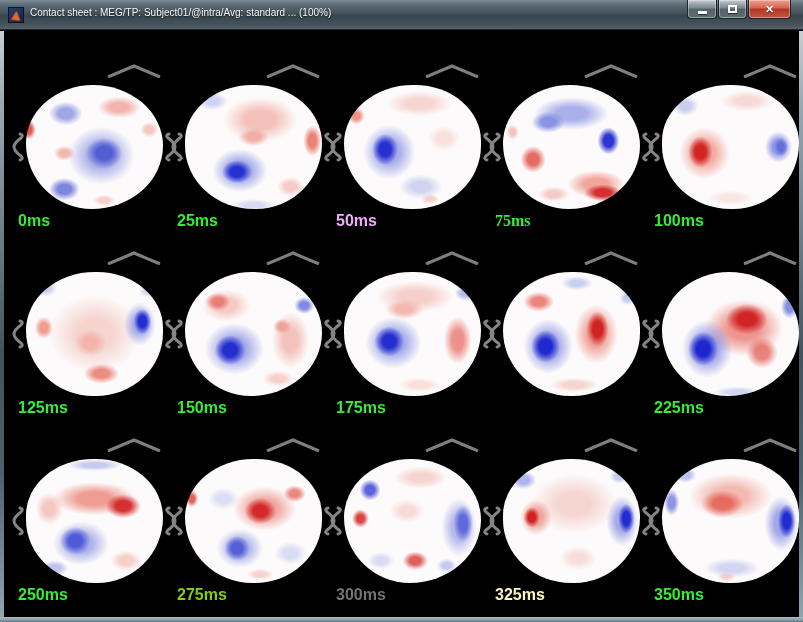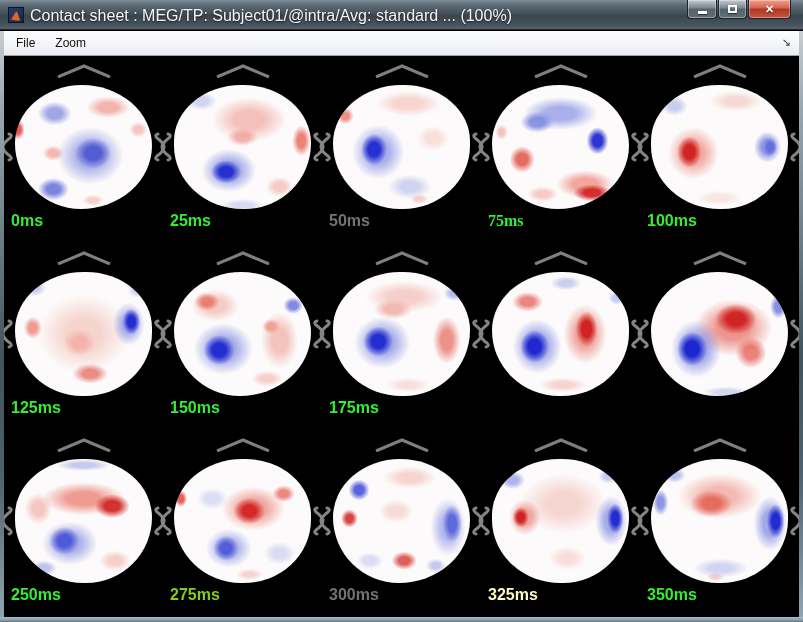--- a/index.html
+++ b/index.html
@@ -11,21 +11,21 @@
   
   .titlebar { position:absolute; left:0; top:0; width:803px; height:30px;
     background:linear-gradient(180deg,#7e8c96 0%,#5b6a74 18%,#45525b 45%,#39454d 55%,#46535c 85%,#55636d 100%);
     border-bottom:1px solid #20282d; }
   .title-icon { position:absolute; left:8px; top:7px; width:16px; height:16px;
     background:linear-gradient(145deg,#2a3f66,#15234a); border:1px solid #0c1530;
     display:flex; align-items:center; justify-content:center; }
   .title-icon .logo { width:0; height:0; border-left:4px solid transparent;
     border-right:5px solid transparent; border-bottom:9px solid #e06a2b;
     transform:rotate(8deg); filter:drop-shadow(-1px 1px 0 #a03020); }
-  .title-text { position:absolute; left:30px; top:7px; font-size:16px; color:#f4f6f8;
+  .title-text { position:absolute; left:30px; top:7px; font-size:10px; color:#f4f6f8;
     text-shadow:0 1px 2px rgba(0,0,0,.7); white-space:nowrap; }
 
   .win-buttons { position:absolute; top:0; right:12px; height:19px; display:flex; }
   .win-btn { height:19px; border:1px solid #1d242a; border-top:none;
     border-radius:0 0 4px 4px; display:flex; align-items:center; justify-content:center;
     background:linear-gradient(180deg,rgba(255,255,255,.55) 0%,rgba(190,200,210,.35) 45%,rgba(90,105,115,.35) 50%,rgba(150,165,175,.45) 100%);
     box-shadow:inset 0 0 0 1px rgba(255,255,255,.35); margin-left:1px; }
   .win-btn.min { width:30px; } .win-btn.max { width:29px; }
   .win-btn.close { width:43px;
     background:linear-gradient(180deg,#f0a090 0%,#d4624e 45%,#b03526 50%,#c4573f 100%); }
@@ -44,21 +44,21 @@
   .frame-left,.frame-right { position:absolute; top:31px; bottom:0; width:4px;
     background:linear-gradient(180deg,#c9ced2 0%,#9aa9b2 12%,#6d7d88 35%,#42535d 55%,#4e606b 75%,#93a7b2 100%); }
   .frame-left { left:0; } .frame-right { right:0; }
   .frame-bottom { position:absolute; left:0; right:0; bottom:0; height:5px;
     background:linear-gradient(180deg,#a9bac4 0%,#8ba0ac 60%,#5f7380 100%); }
 
   
   .sheet { position:absolute; left:4px; right:4px; top:56px; bottom:5px; background:#000;
     display:grid; grid-template-columns:repeat(5,1fr); grid-template-rows:repeat(3,1fr);
     overflow:hidden; }
-  .cell { display:flex; flex-direction:column; align-items:center; padding-top:8px; position:relative; }
+  .cell { display:flex; flex-direction:column; align-items:flex-end; padding-top:8px; position:relative; }
   .nose { margin-bottom:7px; }
   .head-wrap { position:relative; width:137px; height:124px; }
   .head { width:137px; height:124px; background-color:#fcfafa;
     border-radius:50% 50% 49% 51% / 46% 48% 54% 52%; }
   .cell:nth-child(3n) .head { border-radius:51% 49% 50% 50% / 48% 46% 52% 54%; }
   .cell:nth-child(3n+1) .head { border-radius:49% 51% 52% 48% / 47% 49% 51% 53%; }
   .ear { position:absolute; top:50%; transform:translateY(-50%); }
   .ear.left { left:-14px; transform:translateY(-50%) scaleX(-1); }
   .ear.right { right:-14px; }
   .time-label { width:145px; margin-top:3px; text-align:left; font-size:16px;
@@ -80,25 +80,20 @@
       </div>
       <div class="win-btn max">
         <div class="glyph-max"></div>
       </div>
       <div class="win-btn close">
         <div class="glyph-close">✕</div>
       </div>
     </div>
   </div>
 
-  <div class="menubar">
-    <div class="menu-item">File</div>
-    <div class="menu-item">Zoom</div>
-    <div class="menu-corner">↘</div>
-  </div>
 
   <div class="frame-left"></div>
   <div class="frame-right"></div>
   <div class="frame-bottom"></div>
 
   <div class="sheet">
   <div class="cell">
     <svg class="nose" width="58" height="14" viewBox="0 0 58 14">
       <polyline points="3,13 29,2 55,13" fill="none" stroke="#7f7f7f" stroke-width="3"></polyline>
     </svg>
@@ -136,21 +131,21 @@
     </svg>
     <div class="head-wrap">
       <svg class="ear left" width="12" height="34" viewBox="0 0 12 34">
         <path d="M4 4 Q0 5 3 8 Q10 13 10 17 Q10 21 3 26 Q0 29 4 30" fill="none" stroke="#858585" stroke-width="3" stroke-linecap="round"></path>
       </svg>
       <div class="head" style="background-image: radial-gradient(19px 23px at 30% 52%, rgba(25, 35, 205, 0.9) 0%, rgba(25, 35, 205, 0.9) 30%, rgba(255, 255, 255, 0) 68%), radial-gradient(36px 38px at 33% 54%, rgba(112, 124, 225, 0.6) 0%, rgba(112, 124, 225, 0.6) 30%, rgba(255, 255, 255, 0) 72%), radial-gradient(12px 12px at 9% 25%, rgba(230, 100, 85, 0.7) 0%, rgba(230, 100, 85, 0.7) 30%, rgba(255, 255, 255, 0) 70%), radial-gradient(44px 17px at 55% 15%, rgba(243, 188, 180, 0.6) 0%, rgba(243, 188, 180, 0.6) 30%, rgba(255, 255, 255, 0) 73%), radial-gradient(30px 17px at 56% 82%, rgba(172, 180, 232, 0.55) 0%, rgba(172, 180, 232, 0.55) 30%, rgba(255, 255, 255, 0) 72%), radial-gradient(13px 7px at 63% 92%, rgba(242, 182, 172, 0.6) 0%, rgba(242, 182, 172, 0.6) 30%, rgba(255, 255, 255, 0) 70%), radial-gradient(22px 17px at 73% 43%, rgba(246, 206, 198, 0.6) 0%, rgba(246, 206, 198, 0.6) 30%, rgba(255, 255, 255, 0) 72%); background-color: rgb(252, 250, 250);"></div>
       <svg class="ear right" width="12" height="34" viewBox="0 0 12 34">
         <path d="M4 4 Q0 5 3 8 Q10 13 10 17 Q10 21 3 26 Q0 29 4 30" fill="none" stroke="#858585" stroke-width="3" stroke-linecap="round"></path>
       </svg>
     </div>
-    <div class="time-label" style="color: #737373;">50ms</div>
+    <div class="time-label" style="color: #f0abfc;">50ms</div>
   </div>
 
   <div class="cell">
     <svg class="nose" width="58" height="14" viewBox="0 0 58 14">
       <polyline points="3,13 29,2 55,13" fill="none" stroke="#7f7f7f" stroke-width="3"></polyline>
     </svg>
     <div class="head-wrap">
       <svg class="ear left" width="12" height="34" viewBox="0 0 12 34">
         <path d="M4 4 Q0 5 3 8 Q10 13 10 17 Q10 21 3 26 Q0 29 4 30" fill="none" stroke="#858585" stroke-width="3" stroke-linecap="round"></path>
       </svg>
@@ -247,20 +242,21 @@
     </svg>
     <div class="head-wrap">
       <svg class="ear left" width="12" height="34" viewBox="0 0 12 34">
         <path d="M4 4 Q0 5 3 8 Q10 13 10 17 Q10 21 3 26 Q0 29 4 30" fill="none" stroke="#858585" stroke-width="3" stroke-linecap="round"></path>
       </svg>
       <div class="head" style="background-image: radial-gradient(22px 25px at 30% 62%, rgba(18, 28, 205, 0.92) 0%, rgba(18, 28, 205, 0.92) 30%, rgba(255, 255, 255, 0) 68%), radial-gradient(35px 40px at 33% 62%, rgba(98, 110, 220, 0.6) 0%, rgba(98, 110, 220, 0.6) 30%, rgba(255, 255, 255, 0) 72%), radial-gradient(30px 22px at 62% 38%, rgba(205, 25, 25, 0.9) 0%, rgba(205, 25, 25, 0.9) 30%, rgba(255, 255, 255, 0) 70%), radial-gradient(52px 38px at 60% 45%, rgba(230, 95, 85, 0.65) 0%, rgba(230, 95, 85, 0.65) 30%, rgba(255, 255, 255, 0) 75%), radial-gradient(22px 22px at 73% 65%, rgba(226, 82, 72, 0.7) 0%, rgba(226, 82, 72, 0.7) 30%, rgba(255, 255, 255, 0) 71%), radial-gradient(12px 17px at 93% 28%, rgba(85, 100, 215, 0.7) 0%, rgba(85, 100, 215, 0.7) 30%, rgba(255, 255, 255, 0) 70%), radial-gradient(33px 8px at 55% 97%, rgba(178, 186, 232, 0.55) 0%, rgba(178, 186, 232, 0.55) 30%, rgba(255, 255, 255, 0) 72%); background-color: rgb(252, 250, 250);"></div>
       <svg class="ear right" width="12" height="34" viewBox="0 0 12 34">
         <path d="M4 4 Q0 5 3 8 Q10 13 10 17 Q10 21 3 26 Q0 29 4 30" fill="none" stroke="#858585" stroke-width="3" stroke-linecap="round"></path>
       </svg>
     </div>
+    <div class="time-label" style="color: rgb(51, 238, 51);">225ms</div>
   </div>
 
   <div class="cell">
     <svg class="nose" width="58" height="14" viewBox="0 0 58 14">
       <polyline points="3,13 29,2 55,13" fill="none" stroke="#7f7f7f" stroke-width="3"></polyline>
     </svg>
     <div class="head-wrap">
       <svg class="ear left" width="12" height="34" viewBox="0 0 12 34">
         <path d="M4 4 Q0 5 3 8 Q10 13 10 17 Q10 21 3 26 Q0 29 4 30" fill="none" stroke="#858585" stroke-width="3" stroke-linecap="round"></path>
       </svg>

